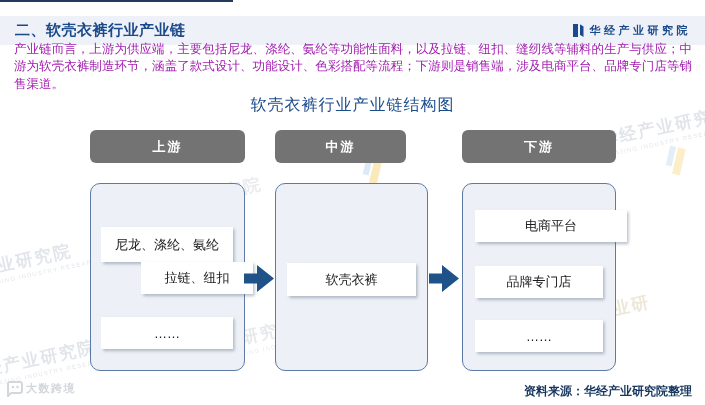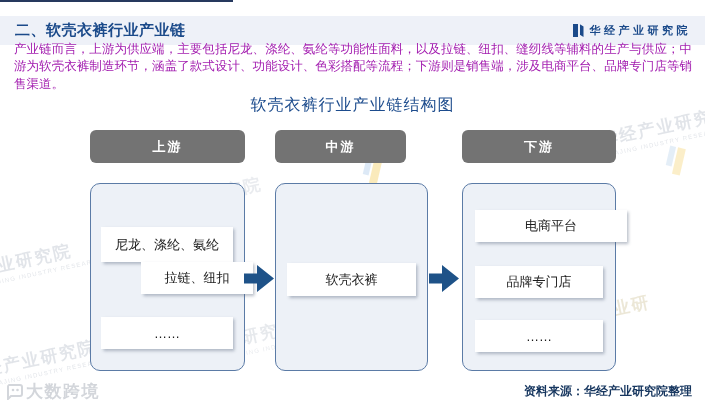--- a/index.html
+++ b/index.html
@@ -58,21 +58,21 @@
   
   .arrow{position:absolute;top:265px;width:30px;height:27px;}
   .arrow-1{left:244px;}
   .arrow-2{left:429px;}
 
   
   .source{position:absolute;right:13px;top:383px;font-size:12px;font-weight:bold;color:#16365f;}
 
   
   .wm-bottomleft{position:absolute;left:6px;top:380px;display:flex;align-items:center;gap:3px;
-                 color:#d3d6db;font-weight:bold;font-size:17px;letter-spacing:1.5px;justify-content:center;}
+                 color:#d3d6db;font-weight:bold;font-size:11px;letter-spacing:1.5px;justify-content:center;}
 
   
   .wm{position:absolute;color:#9fa9b8;opacity:0.30;font-weight:bold;font-size:17px;
       letter-spacing:2px;transform:rotate(-12deg);white-space:nowrap;pointer-events:none;}
   .wm .en{display:block;font-size:6px;letter-spacing:1.2px;font-weight:normal;margin-top:1px;}
   .wm-topright{left:600px;top:114px;}
   .wm-leftmid{left:-22px;top:244px;}
   .wm-leftbottom{left:-16px;top:344px;}
   .wm-centertop{left:168px;top:182px;opacity:0.22;}
   .wm-centermid{left:222px;top:316px;opacity:0.25;}

